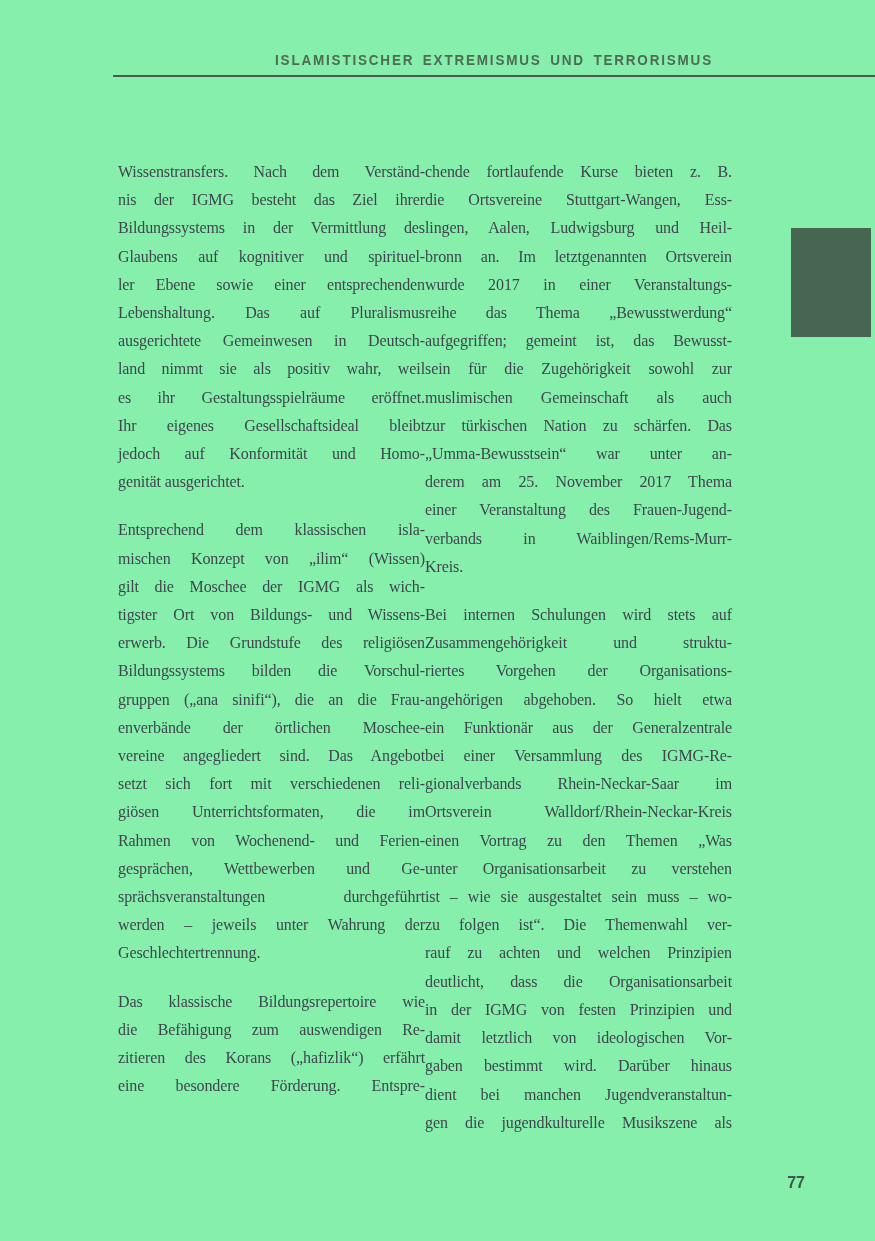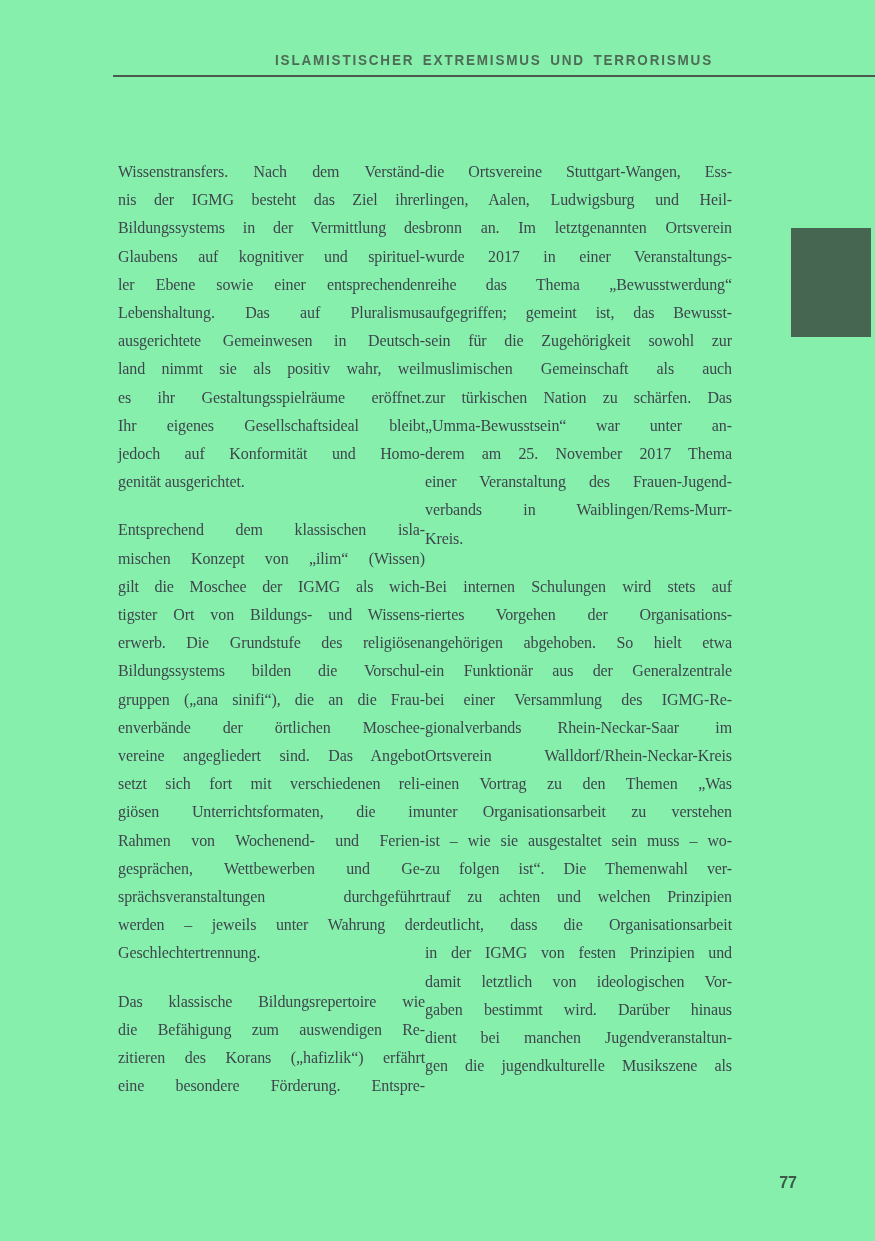--- a/index.html
+++ b/index.html
@@ -68,21 +68,21 @@
     text-align: justify;
     text-align-last: justify;
     white-space: normal;
   }
   .tline.noflush { text-align-last: left; }
 
   
   .page-number {
     position: absolute;
     top: 1174px;
-    right: 78px;
+    right: 70px;
     font-family: "Liberation Sans", sans-serif;
     font-weight: bold;
     font-size: 16px;
   }
 </style>
 </head>
 <body>
 
 <div class="page" style="background: #86efac;">
 
@@ -130,37 +130,39 @@
         </div>
         <div class="para">
           <div class="tline">Das klassische Bildungsrepertoire wie</div>
           <div class="tline">die Befähigung zum auswendigen Re-</div>
           <div class="tline">zitieren des Korans („hafizlik“) erfährt</div>
           <div class="tline">eine besondere Förderung. Entspre-</div>
         </div>
       </div>
     <div class="col" style="color: rgb(62, 70, 76);">
         <div class="para">
+          <div class="tline">chende fortlaufende Kurse bieten z. B.</div>
           <div class="tline">die Ortsvereine Stuttgart-Wangen, Ess-</div>
           <div class="tline">lingen, Aalen, Ludwigsburg und Heil-</div>
           <div class="tline">bronn an. Im letztgenannten Ortsverein</div>
           <div class="tline">wurde 2017 in einer Veranstaltungs-</div>
           <div class="tline">reihe das Thema „Bewusstwerdung“</div>
           <div class="tline">aufgegriffen; gemeint ist, das Bewusst-</div>
           <div class="tline">sein für die Zugehörigkeit sowohl zur</div>
           <div class="tline">muslimischen Gemeinschaft als auch</div>
           <div class="tline">zur türkischen Nation zu schärfen. Das</div>
           <div class="tline">„Umma-Bewusstsein“ war unter an-</div>
           <div class="tline">derem am 25. November 2017 Thema</div>
           <div class="tline">einer Veranstaltung des Frauen-Jugend-</div>
           <div class="tline">verbands in Waiblingen/Rems-Murr-</div>
           <div class="tline noflush">Kreis.</div>
         </div>
         <div class="para">
           <div class="tline">Bei internen Schulungen wird stets auf</div>
+          <div class="tline">Zusammengehörigkeit und struktu-</div>
           <div class="tline">riertes Vorgehen der Organisations-</div>
           <div class="tline">angehörigen abgehoben. So hielt etwa</div>
           <div class="tline">ein Funktionär aus der Generalzentrale</div>
           <div class="tline">bei einer Versammlung des IGMG-Re-</div>
           <div class="tline">gionalverbands Rhein-Neckar-Saar im</div>
           <div class="tline">Ortsverein Walldorf/Rhein-Neckar-Kreis</div>
           <div class="tline">einen Vortrag zu den Themen „Was</div>
           <div class="tline">unter Organisationsarbeit zu verstehen</div>
           <div class="tline">ist – wie sie ausgestaltet sein muss – wo-</div>
           <div class="tline">zu folgen ist“. Die Themenwahl ver-</div>

